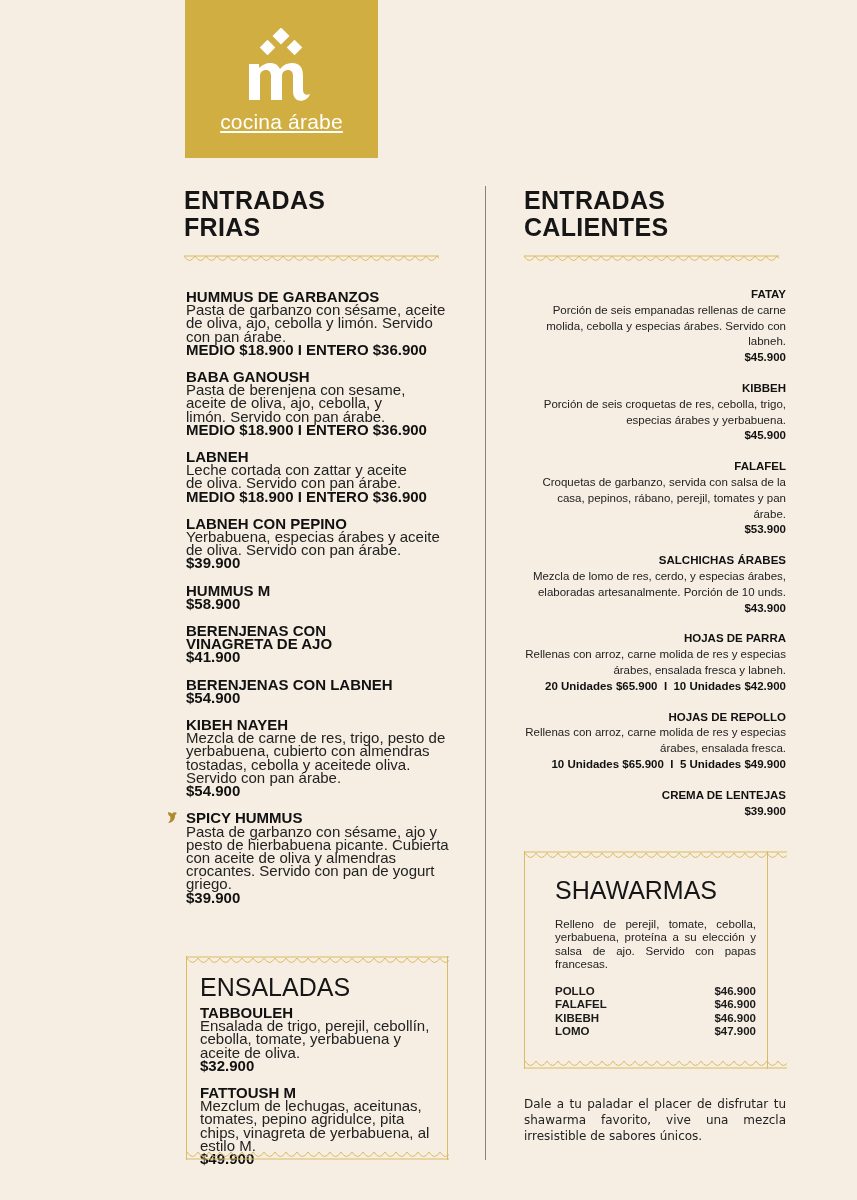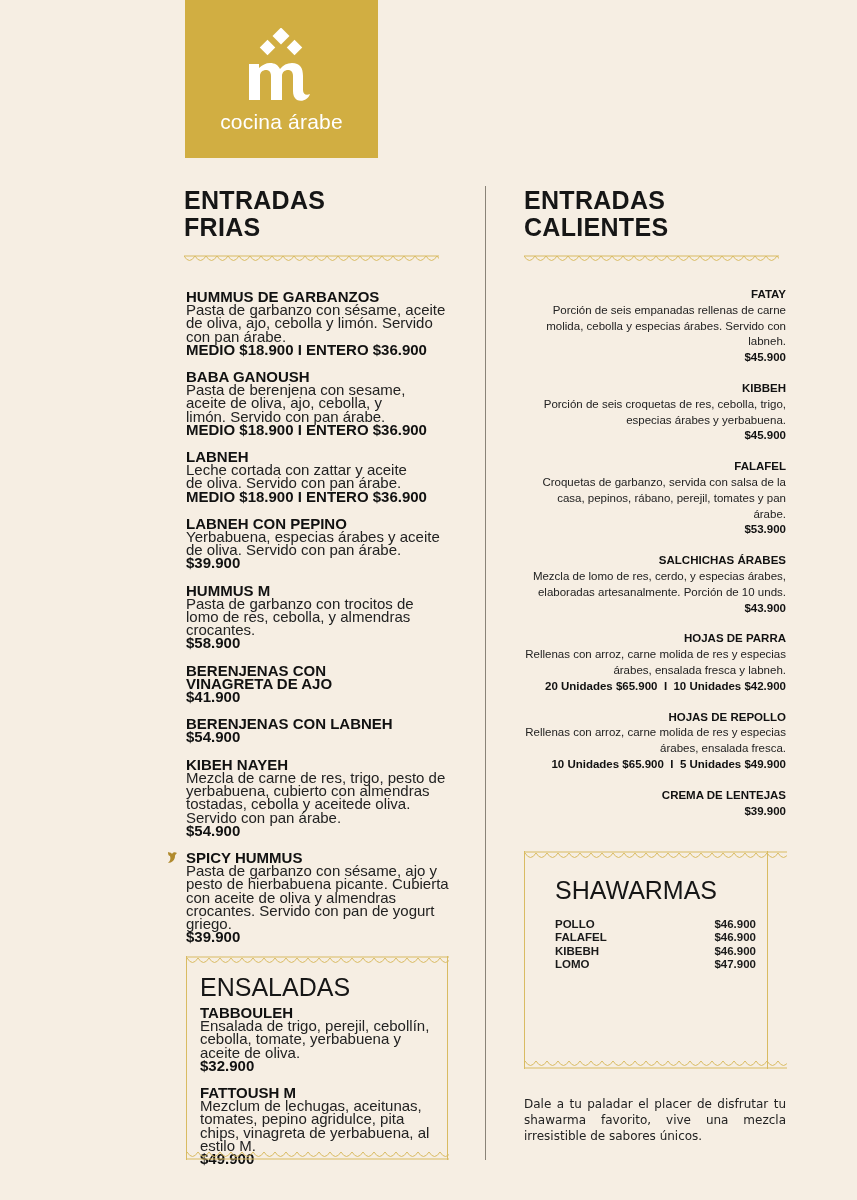--- a/index.html
+++ b/index.html
@@ -4,21 +4,21 @@
   <style>
     * { margin: 0; padding: 0; box-sizing: border-box; }
     html, body { width: 857px; height: 1200px; background: #f6eee3; overflow: hidden; }
     body { position: relative; font-family: "Liberation Sans", sans-serif; color: #1a1a1a; }
 
     .logo {
       position: absolute; left: 185px; top: 0; width: 193px; height: 158px;
       background: #d1ae42; display: flex; flex-direction: column; align-items: center;
     }
     .logo svg { margin-top: 28px; }
-    .logo-text { color: #fff; font-size: 21px; margin-top: 4px; letter-spacing: 0.2px; }
+    .logo-text { color: #fff; font-size: 21px; margin-top: 4px; letter-spacing: 0.2px; text-decoration: underline; }
 
     .divider { position: absolute; left: 485px; top: 186px; width: 1px; height: 974px; background: #8a8378; }
 
     .section-title { position: absolute; font-size: 25px; line-height: 27px; font-weight: 700; color: #161616; letter-spacing: 0.3px; }
 
     .zigzag { position: absolute; height: 10px; }
     .zigzag svg { display: block; }
 
     .items { position: absolute; font-size: 15px; line-height: 13.2px; }
     .item { margin-bottom: 14px; position: relative; }
@@ -86,21 +86,20 @@
     <span class="item-desc" style="width:240px;">Leche cortada con zattar y aceite de oliva. Servido con pan árabe.</span>
     <span class="item-price">MEDIO $18.900 I ENTERO $36.900</span>
   </div>
   <div class="item">
     <span class="item-name">LABNEH CON PEPINO</span>
     <span class="item-desc" style="width:260px;">Yerbabuena, especias árabes y aceite de oliva. Servido con pan árabe.</span>
     <span class="item-price">$39.900</span>
   </div>
   <div class="item">
     <span class="item-name">HUMMUS M</span>
-    <span class="item-desc" style="width:260px;">Pasta de garbanzo con trocitos de lomo de res, cebolla, y almendras crocantes.</span>
     <span class="item-price">$58.900</span>
   </div>
   <div class="item">
     <span class="item-name" style="width:190px;">BERENJENAS CON VINAGRETA DE AJO</span>
     <span class="item-price">$41.900</span>
   </div>
   <div class="item">
     <span class="item-name">BERENJENAS CON LABNEH</span>
     <span class="item-price">$54.900</span>
   </div>
@@ -204,20 +203,21 @@
 
 <div class="box" style="left:524px; top:851px; width:244px; height:218px; border-top:none; border-bottom:none;">
   <div class="zigzag" style="left:0; top:0;">
     <svg width="262" height="10">
         <line x1="0" y1="1" x2="262" y2="1" stroke="#d9bb62"></line>
         <rect width="262" height="10" fill="url(#zz2)"></rect>
       </svg>
   </div>
   <div style="position:absolute; left:30px; top:25px; width:201px;">
     <div class="box-title">SHAWARMAS</div>
+    <div class="shaw-desc" style="margin-top:14px;">Relleno de perejil, tomate, cebolla, yerbabuena, proteína a su elección y salsa de ajo. Servido con papas francesas.</div>
     <div style="margin-top:14px;">
       <div class="shaw-row">
         <span>POLLO</span>
         <span>$46.900</span>
       </div>
       <div class="shaw-row">
         <span>FALAFEL</span>
         <span>$46.900</span>
       </div>
       <div class="shaw-row">

